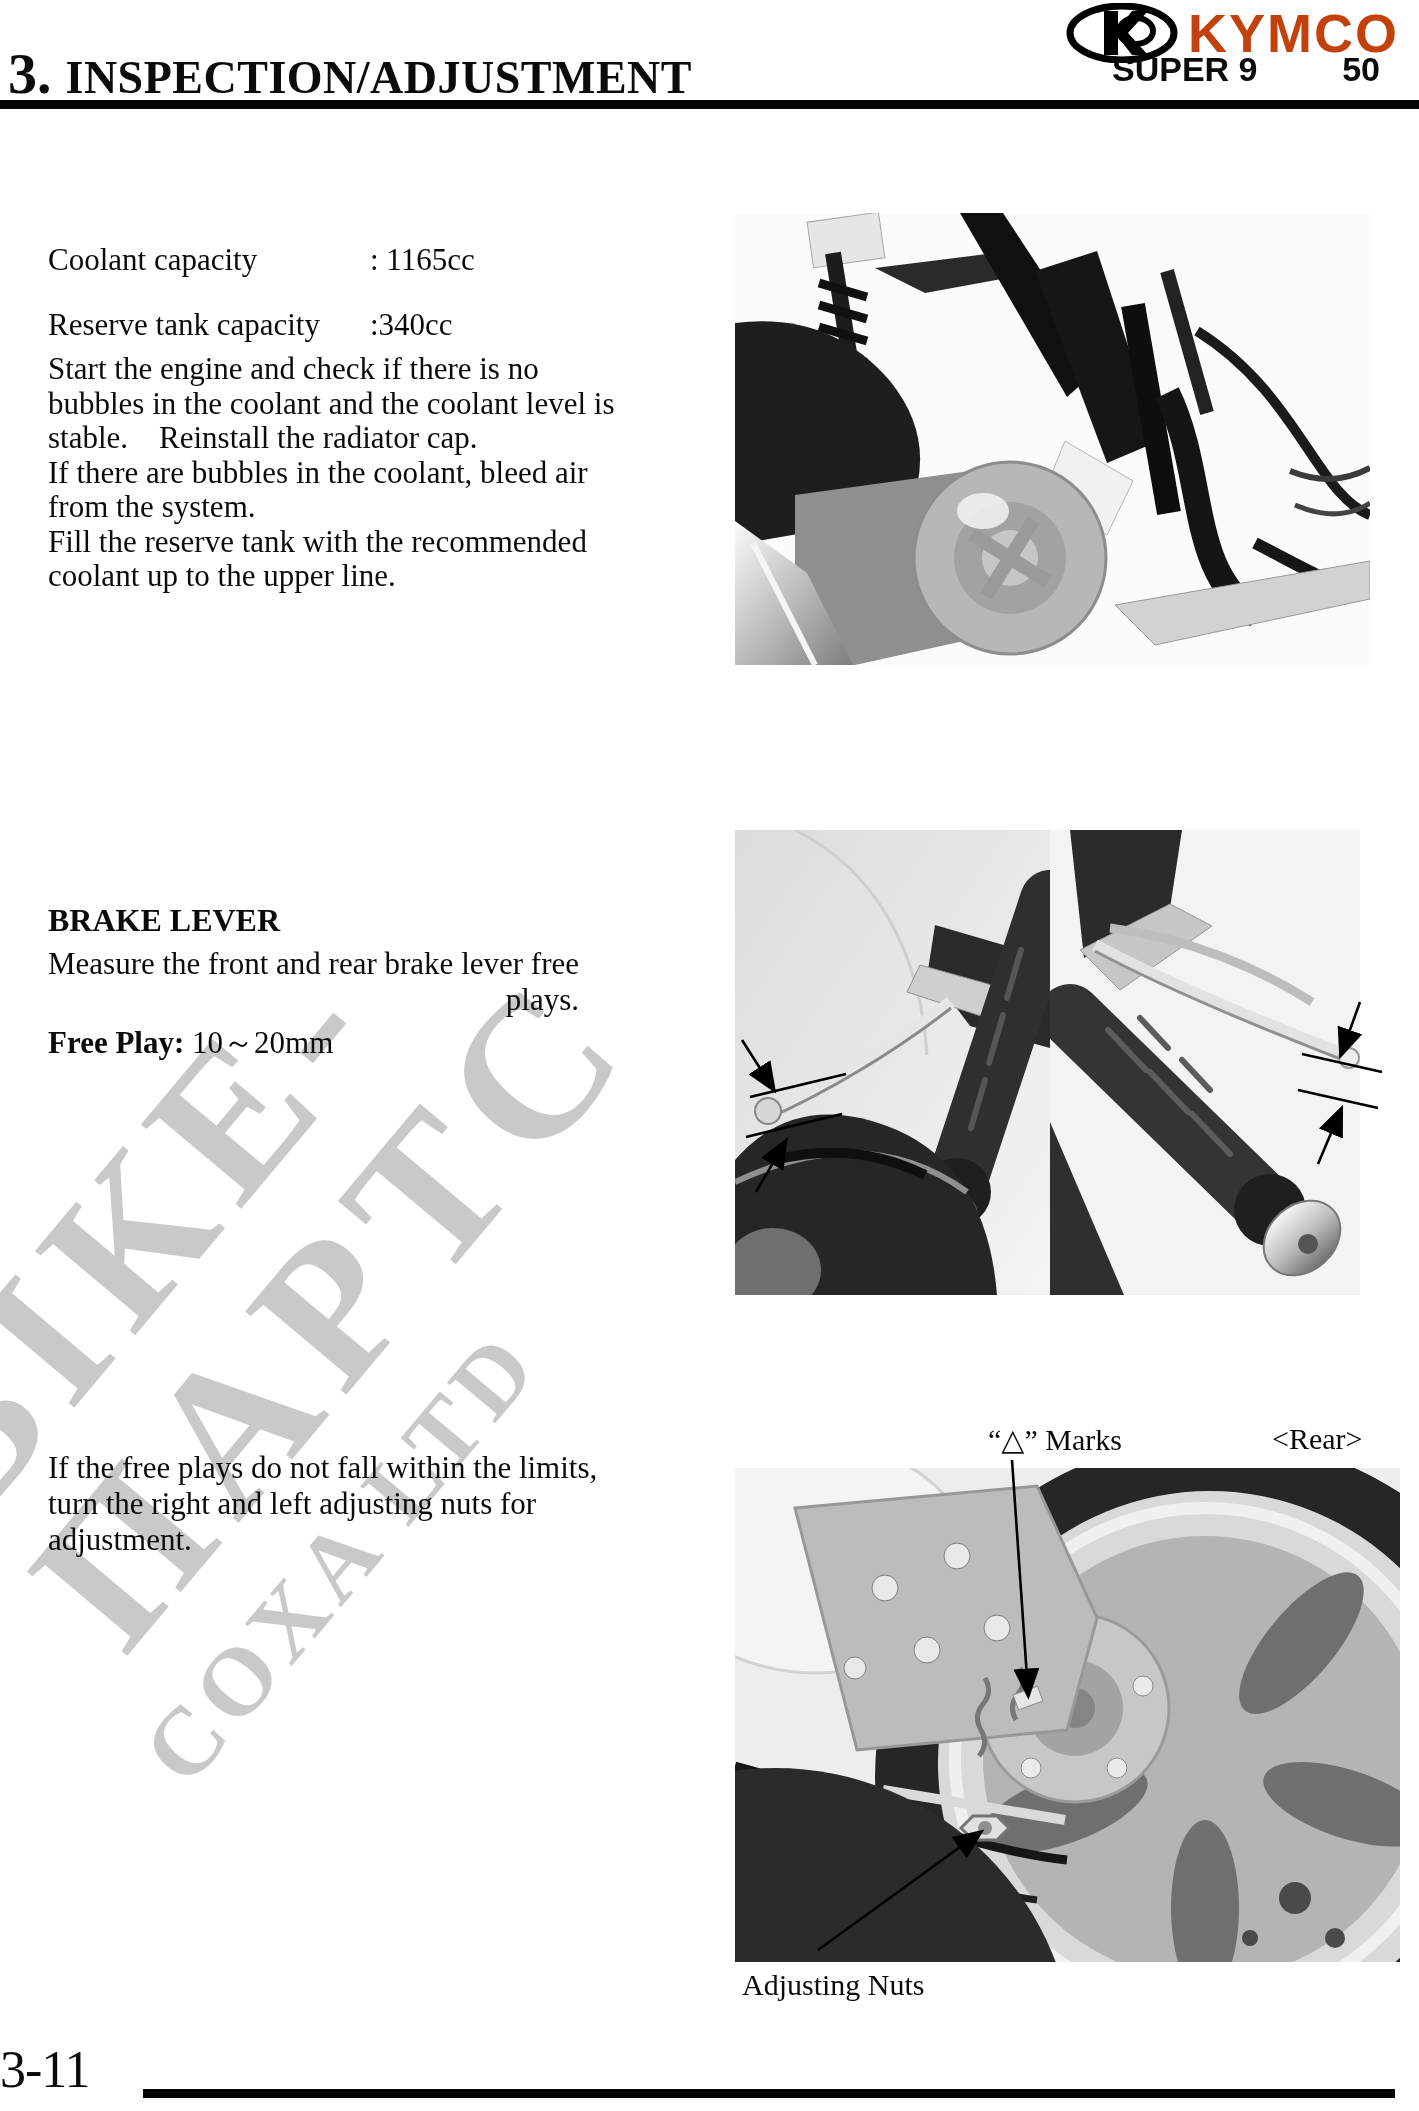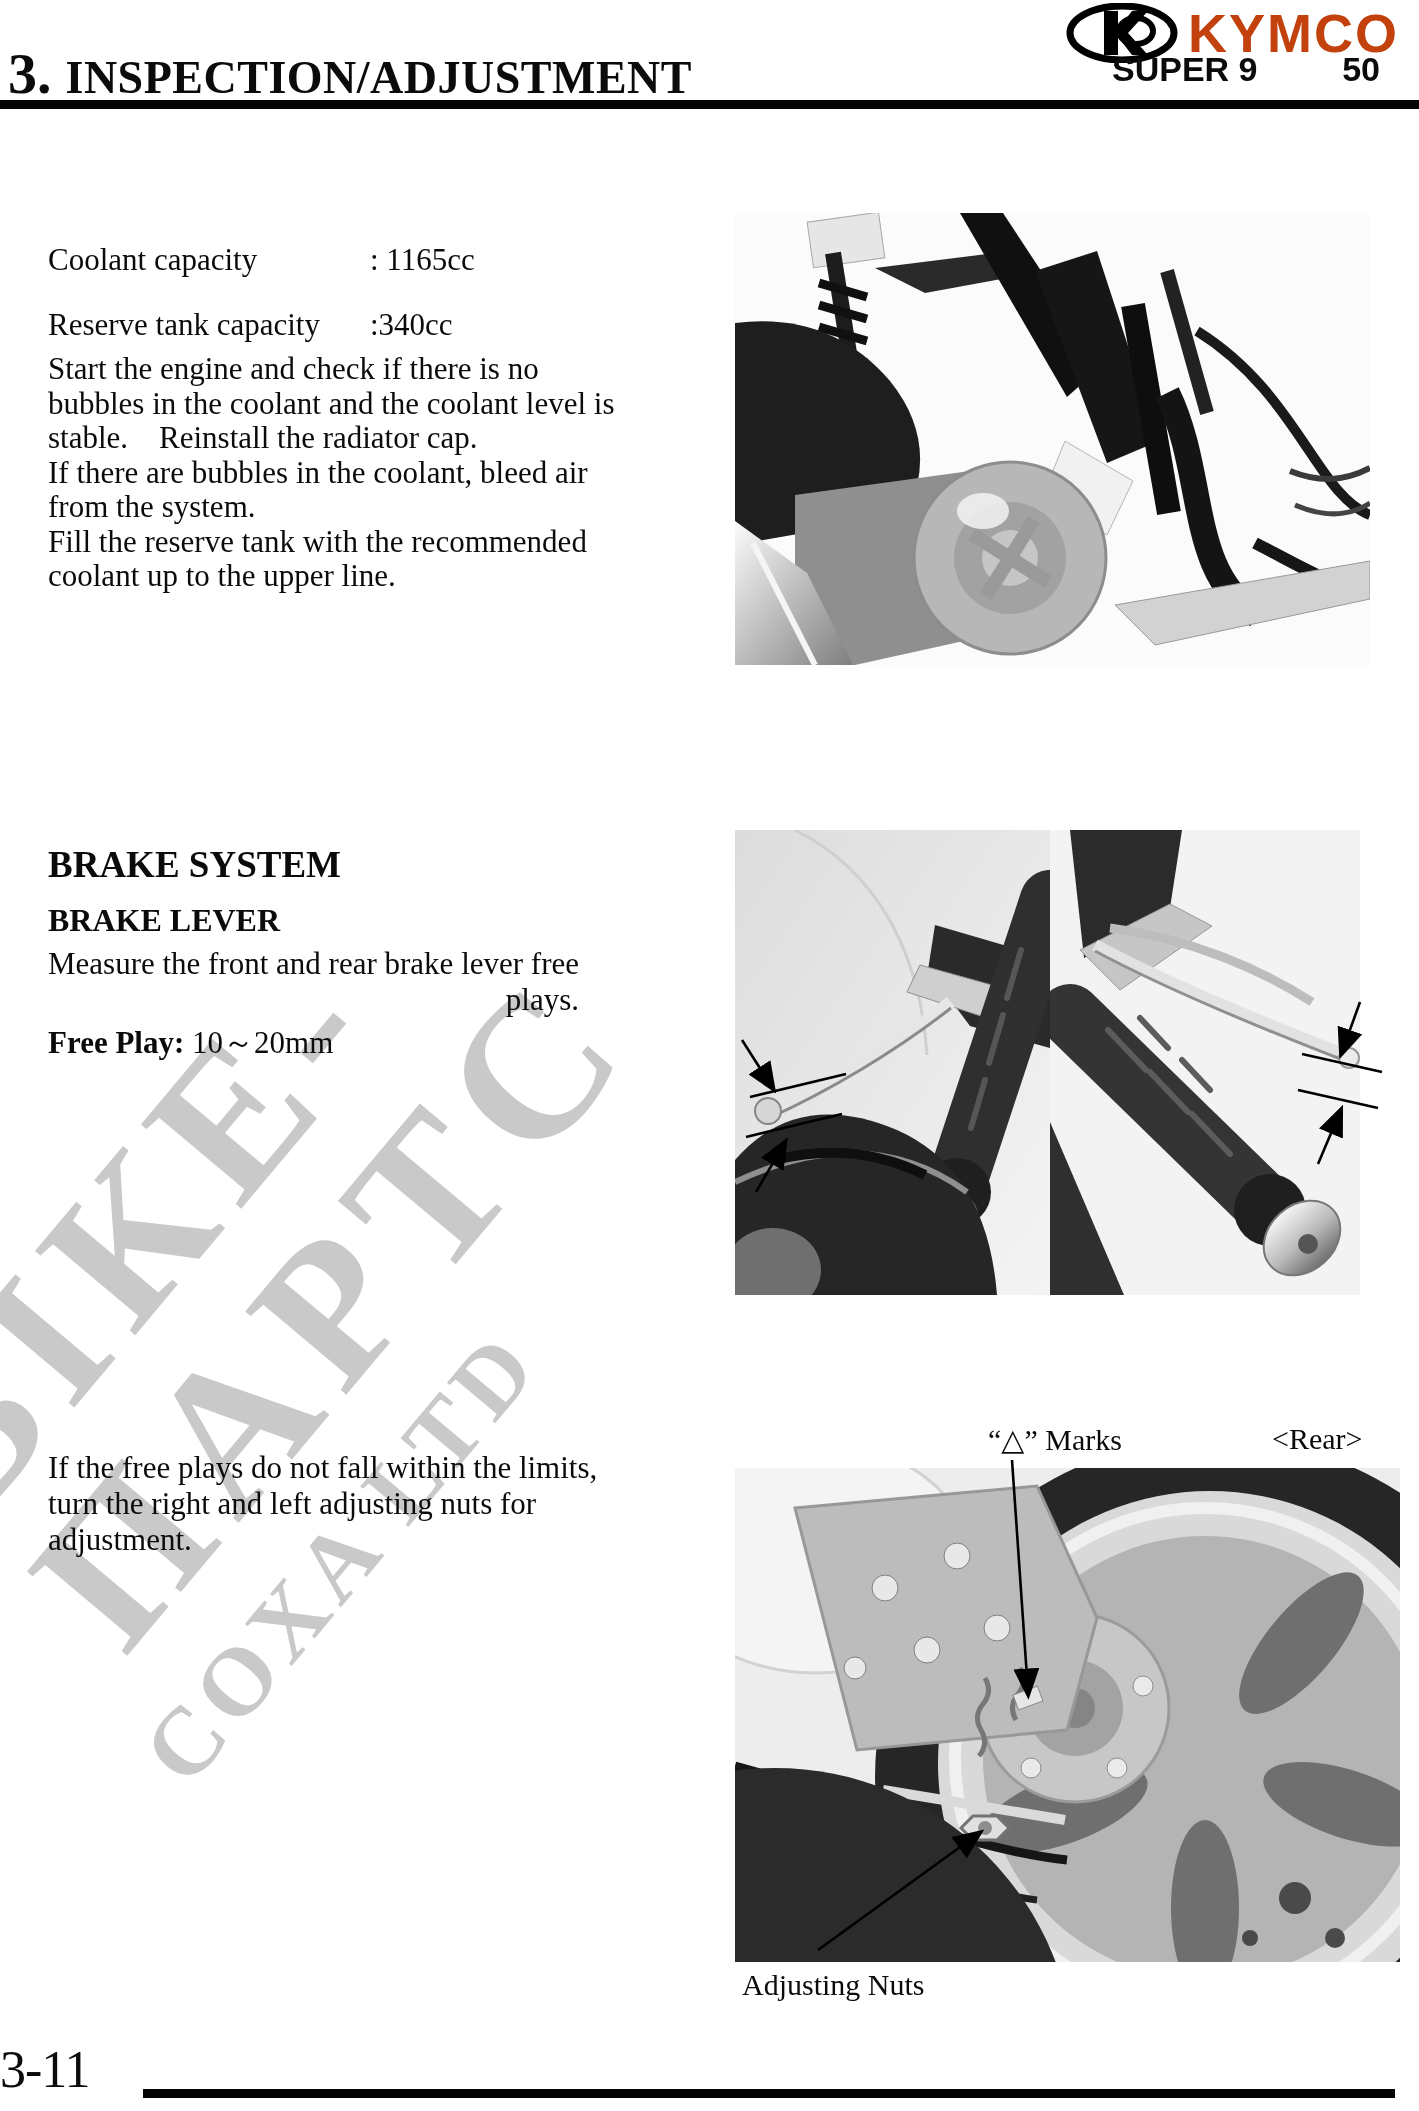--- a/index.html
+++ b/index.html
@@ -81,21 +81,20 @@
   </div>
 
   <div class="abs para p-coolant">Start the engine and check if there is no
 bubbles in the coolant and the coolant level is
 stable.    Reinstall the radiator cap.
 If there are bubbles in the coolant, bleed air
 from the system.
 Fill the reserve tank with the recommended
 coolant up to the upper line.</div>
 
-  <div class="abs h1">BRAKE SYSTEM</div>
   <div class="abs h2">BRAKE LEVER</div>
   <div class="abs para p-measure">Measure the front and rear brake lever free
 plays.</div>
   <div class="abs freeplay">
     <b>Free Play:</b><span> 10～20mm</span>
   </div>
   <div class="abs para p-adjust">If the free plays do not fall within the limits,
 turn the right and left adjusting nuts for
 adjustment.</div>
 

